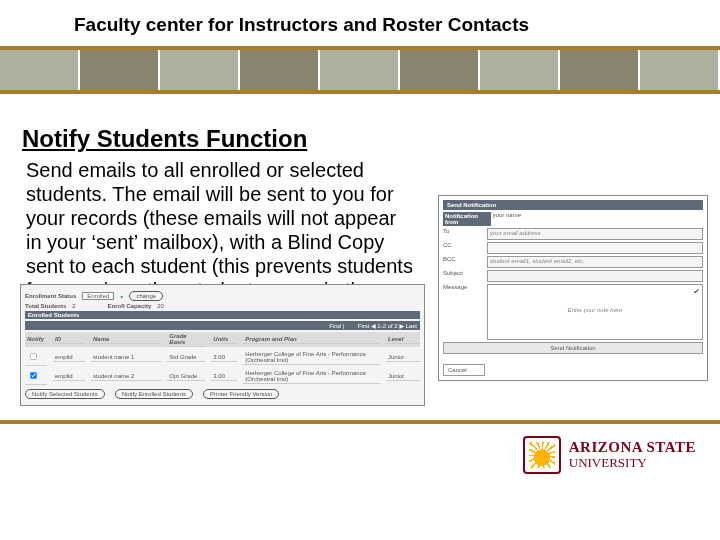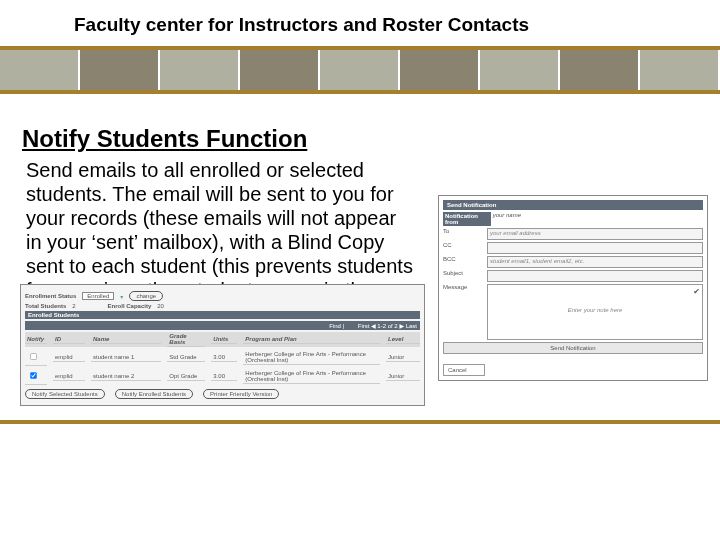--- a/index.html
+++ b/index.html
@@ -145,13 +145,17 @@
       </div>
     </div>
     <div class="sendrow">Send Notification</div>
     </div>
     <div style="padding:3px 4px 4px;">
       <div class="cancelrow">Cancel</div>
     </div>
   </div>
 
   <div class="footer-line"></div>
+  <div class="logo">
+    <div class="sun"></div>
+    <div class="txt"><b>ARIZONA STATE</b><br><span>UNIVERSITY</span></div>
+  </div>
 </div>
 
 </body></html>

